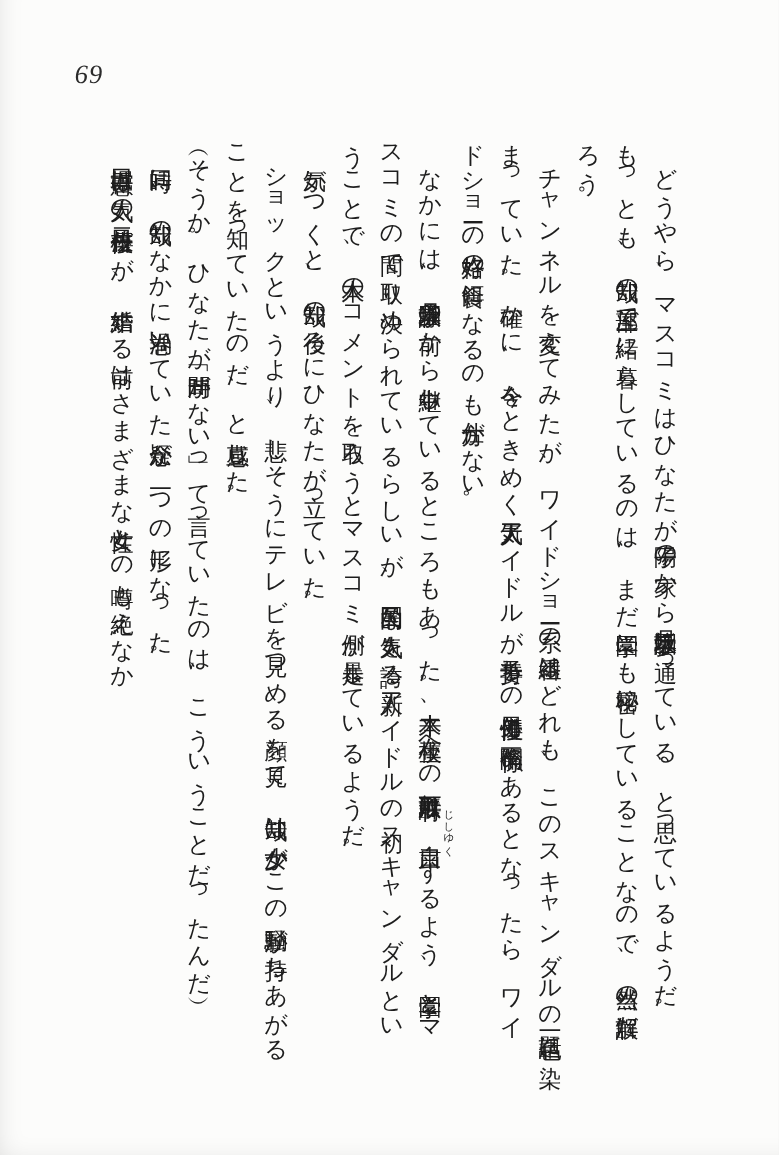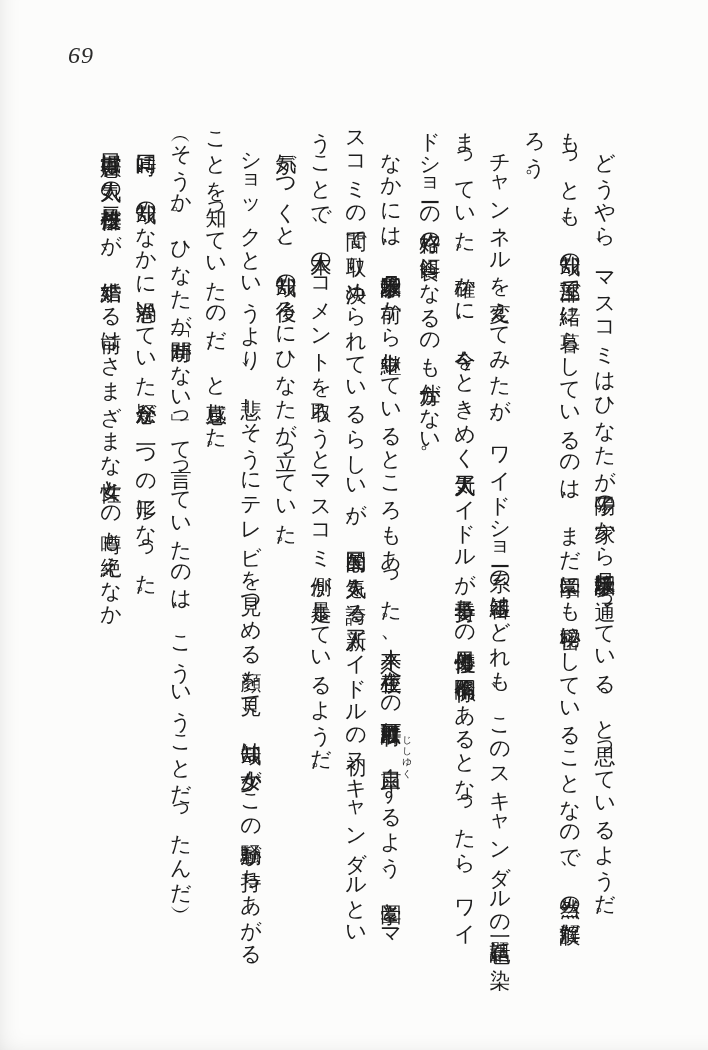--- a/index.html
+++ b/index.html
@@ -24,21 +24,21 @@
   .book-page::after {
     content: "";
     position: absolute;
     inset: 0;
     pointer-events: none;
     box-shadow: inset 14px -10px 28px -22px rgba(0,0,0,0.18);
   }
   .page-number {
     position: absolute;
     left: 68px;
-    top: 42px;
+    top: 55px;
     font-style: italic;
     font-size: 24px;
     letter-spacing: 1px;
     color: #2b2b2b;
   }
   .text-block {
     position: absolute;
     top: 117px;
     right: 86px;
     height: 838px;

